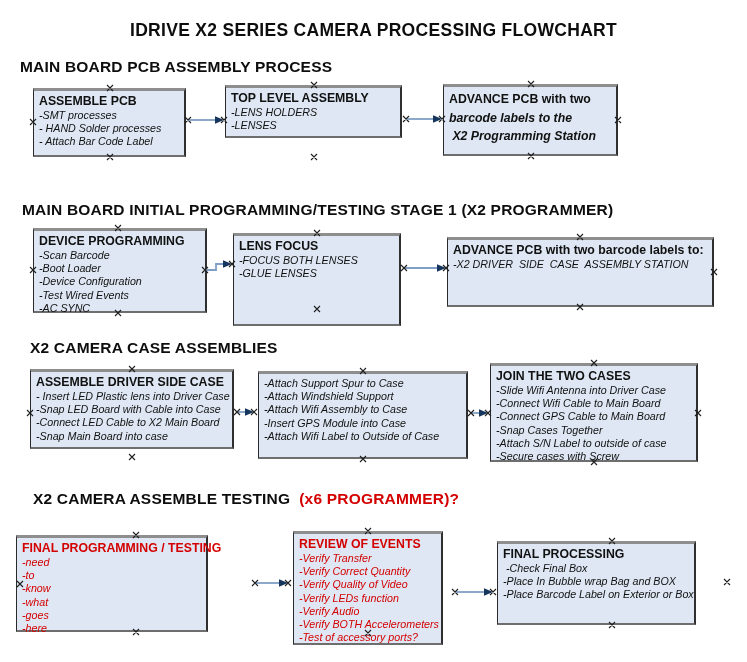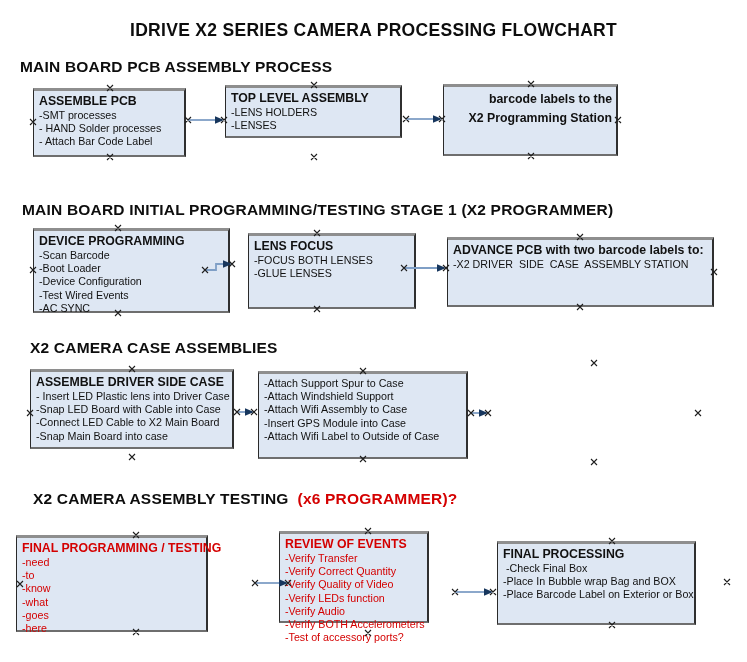--- a/index.html
+++ b/index.html
@@ -17,23 +17,23 @@
     white-space:pre;letter-spacing:.2px;
   }
   .sec .red{color:var(--red,#d40000);}
   .box{
     position:absolute;box-sizing:border-box;background:var(--fill,#dee7f3);
     border-top:3px solid #8e8e8e;border-left:1px solid #2a2a2a;
     border-right:2px solid #2f2f2f;border-bottom:2px solid #6e6e6e;
     padding:3px 4px 0 5px;z-index:2;
   }
   .bt{font-size:12.3px;font-weight:bold;line-height:15px;white-space:pre;}
-  .bb{font-size:10.7px;line-height:13.2px;white-space:pre;}
+  .bb{font-size:10.7px;line-height:13.2px;white-space:pre;font-style:italic;}
   .box.red .bt,.box.red .bb{color:var(--red,#d40000);}
-  .box.bigbody .bb{font-size:12.3px;font-weight:bold;line-height:18.5px;text-align:right;}
+  .box.bigbody .bb{font-size:12.3px;font-weight:bold;line-height:18.5px;}
   .box.bigbody .bt{line-height:18.5px;}
 </style>
 </head>
 <body>
 
 <div class="canvas">
 
   <svg class="overlay" width="747" height="662" aria-hidden="true">
       <polyline points="188,120 216,120" fill="none" stroke="#7f9fc6" stroke-width="1.8"></polyline>
       <polygon points="224,120 215,116.2 215,123.8" fill="#17365d"></polygon>
@@ -52,47 +52,48 @@
       <polyline points="455,592 486,592" fill="none" stroke="#7f9fc6" stroke-width="1.8"></polyline>
       <polygon points="493,592 484,588.2 484,595.8" fill="#17365d"></polygon>
       <path d="M107 85L113 91M107 91L113 85M107 154L113 160M107 160L113 154M30 119L36 125M30 125L36 119M185 117L191 123M185 123L191 117M221 117L227 123M221 123L227 117M311 82L317 88M311 88L317 82M311 154L317 160M311 160L317 154M403 116L409 122M403 122L409 116M528 81L534 87M528 87L534 81M528 153L534 159M528 159L534 153M615 117L621 123M615 123L621 117M439 116L445 122M439 122L445 116M115 225L121 231M115 231L121 225M115 310L121 316M115 316L121 310M30 267L36 273M30 273L36 267M202 267L208 273M202 273L208 267M314 230L320 236M314 236L320 230M314 306L320 312M314 312L320 306M229 261L235 267M229 267L235 261M401 265L407 271M401 271L407 265M577 234L583 240M577 240L583 234M577 304L583 310M577 310L583 304M711 269L717 275M711 275L717 269M443 265L449 271M443 271L449 265M129 366L135 372M129 372L135 366M129 454L135 460M129 460L135 454M27 410L33 416M27 416L33 410M234 409L240 415M234 415L240 409M360 368L366 374M360 374L366 368M360 456L366 462M360 462L366 456M251 409L257 415M251 415L257 409M468 410L474 416M468 416L474 410M591 360L597 366M591 366L597 360M591 459L597 465M591 465L597 459M695 410L701 416M695 416L701 410M485 410L491 416M485 416L491 410M133 532L139 538M133 538L139 532M133 629L139 635M133 635L139 629M17 581L23 587M17 587L23 581M252 580L258 586M252 586L258 580M365 528L371 534M365 534L371 528M365 630L371 636M365 636L371 630M285 580L291 586M285 586L291 580M452 589L458 595M452 595L458 589M609 538L615 544M609 544L615 538M609 622L615 628M609 628L615 622M724 579L730 585M724 585L730 579M490 589L496 595M490 595L496 589" stroke="#1f1f1f" stroke-width="1.1" fill="none"></path>
     </svg>
 
   <div class="pg-title">IDRIVE X2  SERIES CAMERA PROCESSING FLOWCHART</div>
 
   <div class="sec" style="left:20px;top:58px">MAIN BOARD PCB ASSEMBLY PROCESS</div>
   <div class="sec" style="left:22px;top:201px">MAIN BOARD INITIAL PROGRAMMING/TESTING STAGE 1 (X2 PROGRAMMER)</div>
   <div class="sec" style="left:30px;top:339px">X2 CAMERA CASE ASSEMBLIES</div>
-  <div class="sec" style="left:33px;top:490px"><span>X2 CAMERA ASSEMBLY TESTING </span><span class="red"> (x6 PROGRAMMER)?</span></div>
+  <div class="sec" style="left:33px;top:490px"><span>X2 CAMERA ASSEMBLE TESTING </span><span class="red"> (x6 PROGRAMMER)?</span></div>
 
   <div class="box" style="left:33px;top:88px;width:153px;height:69px">
     <div class="bt">ASSEMBLE PCB</div>
     <div class="bb">-SMT processes
 - HAND Solder processes
 - Attach Bar Code Label</div>
   </div>
   <div class="box" style="left:225px;top:85px;width:177px;height:53px">
     <div class="bt">TOP LEVEL ASSEMBLY</div>
     <div class="bb">-LENS HOLDERS
 -LENSES</div>
   </div>
   <div class="box bigbody" style="left:443px;top:84px;width:175px;height:72px">
+    <div class="bt">ADVANCE PCB with two</div>
     <div class="bb">barcode labels to the
  X2 Programming Station</div>
   </div>
 
-  <div class="box" style="left:33px;top:228px;width:197px;height:85px">
+  <div class="box" style="left:33px;top:228px;width:174px;height:85px">
     <div class="bt">DEVICE PROGRAMMING</div>
     <div class="bb">-Scan Barcode
 -Boot Loader
 -Device Configuration
 -Test Wired Events
 -AC SYNC</div>
   </div>
-  <div class="box" style="left:248px;top:233px;width:168px;height:76px">
+  <div class="box" style="left:233px;top:233px;width:168px;height:93px">
     <div class="bt">LENS FOCUS</div>
     <div class="bb">-FOCUS BOTH LENSES
 -GLUE LENSES</div>
   </div>
   <div class="box" style="left:447px;top:237px;width:267px;height:70px">
     <div class="bt">ADVANCE PCB with two barcode labels to:</div>
     <div class="bb">-X2 DRIVER  SIDE  CASE  ASSEMBLY STATION</div>
   </div>
 
   <div class="box" style="left:30px;top:369px;width:204px;height:80px">
@@ -102,31 +103,40 @@
 -Connect LED Cable to X2 Main Board
 -Snap Main Board into case</div>
   </div>
   <div class="box" style="left:258px;top:371px;width:210px;height:88px">
     <div class="bb">-Attach Support Spur to Case
 -Attach Windshield Support
 -Attach Wifi Assembly to Case
 -Insert GPS Module into Case
 -Attach Wifi Label to Outside of Case</div>
   </div>
+  <div class="box" style="left:490px;top:363px;width:208px;height:99px">
+    <div class="bt">JOIN THE TWO CASES</div>
+    <div class="bb">-Slide Wifi Antenna into Driver Case
+-Connect Wifi Cable to Main Board
+-Connect GPS Cable to Main Board
+-Snap Cases Together
+-Attach S/N Label to outside of case
+-Secure cases with Screw</div>
+  </div>
 
   <div class="box red" style="left:16px;top:535px;width:192px;height:97px">
     <div class="bt">FINAL PROGRAMMING / TESTING</div>
     <div class="bb">-need
 -to
 -know
 -what
 -goes
 -here</div>
   </div>
-  <div class="box red" style="left:279px;top:531px;width:150px;height:92px">
+  <div class="box red" style="left:293px;top:531px;width:150px;height:114px">
     <div class="bt">REVIEW OF EVENTS</div>
     <div class="bb">-Verify Transfer
 -Verify Correct Quantity
 -Verify Quality of Video
 -Verify LEDs function
 -Verify Audio
 -Verify BOTH Accelerometers
 -Test of accessory ports?</div>
   </div>
   <div class="box" style="left:497px;top:541px;width:199px;height:84px">

